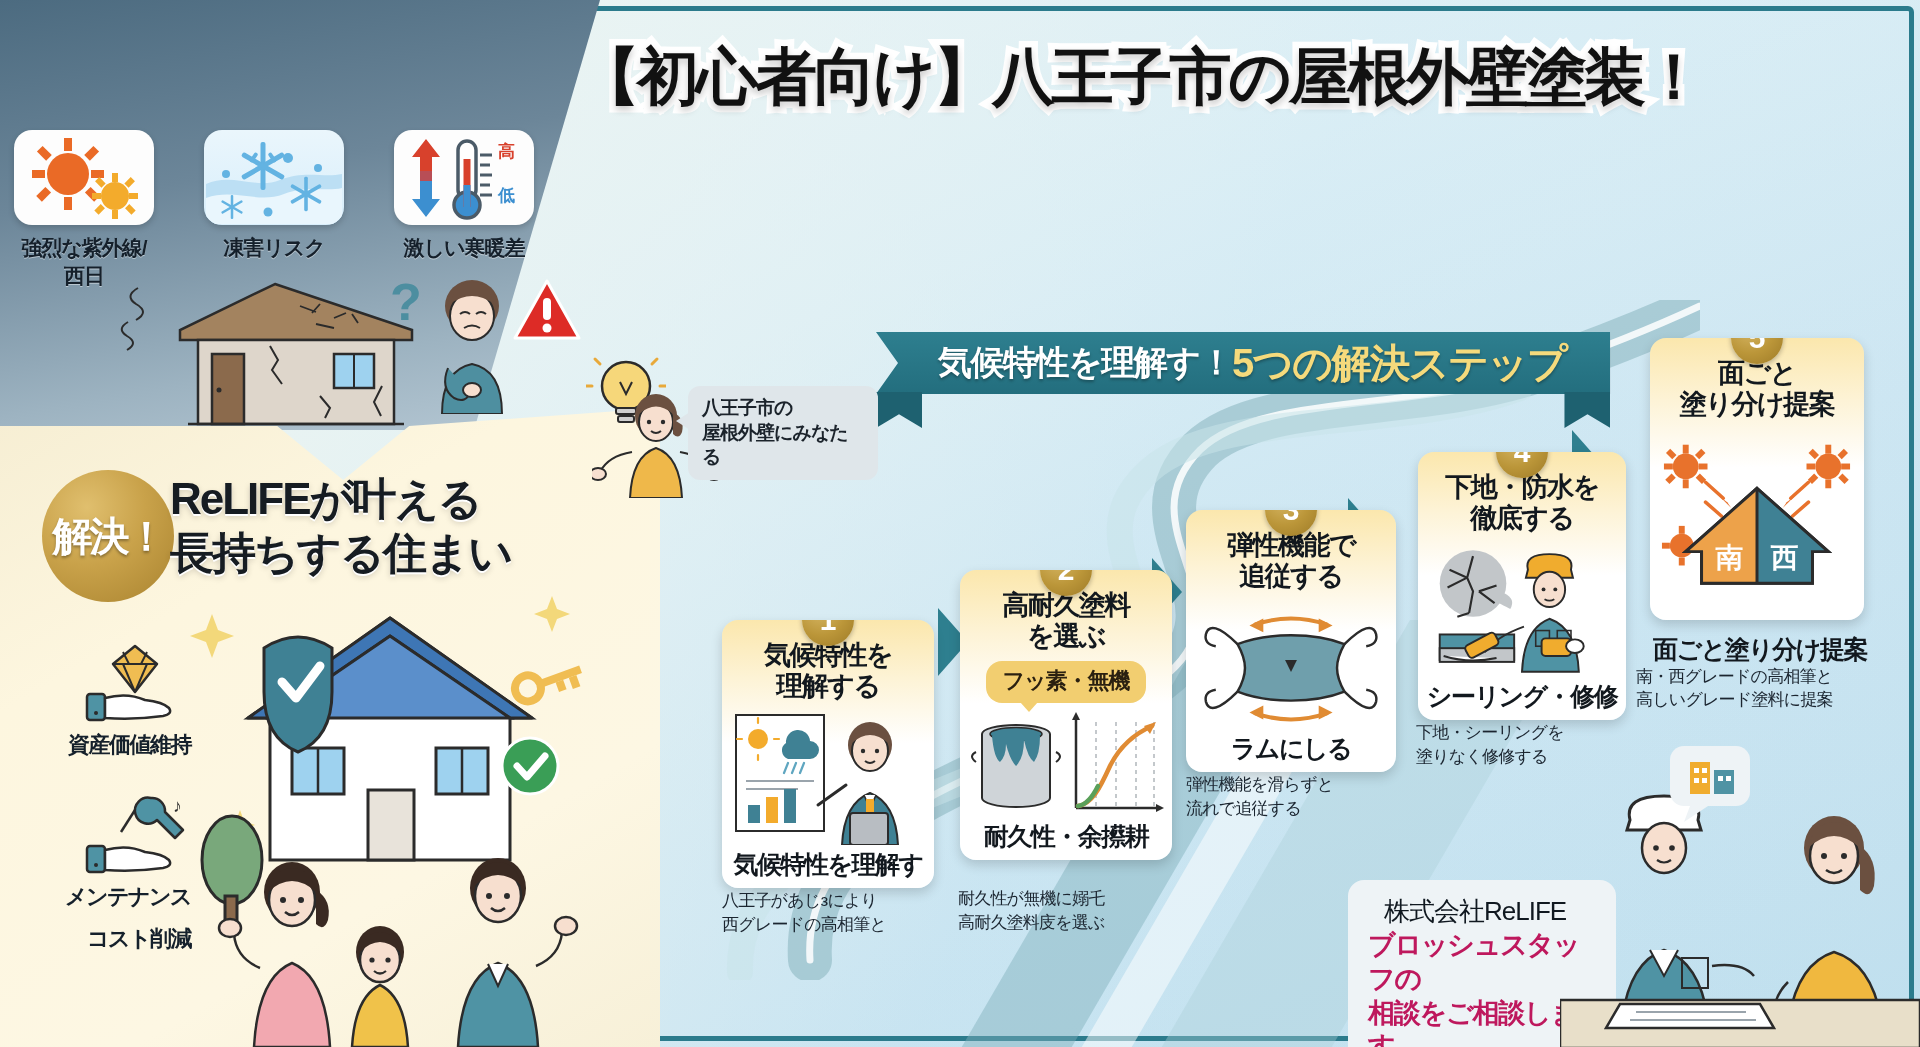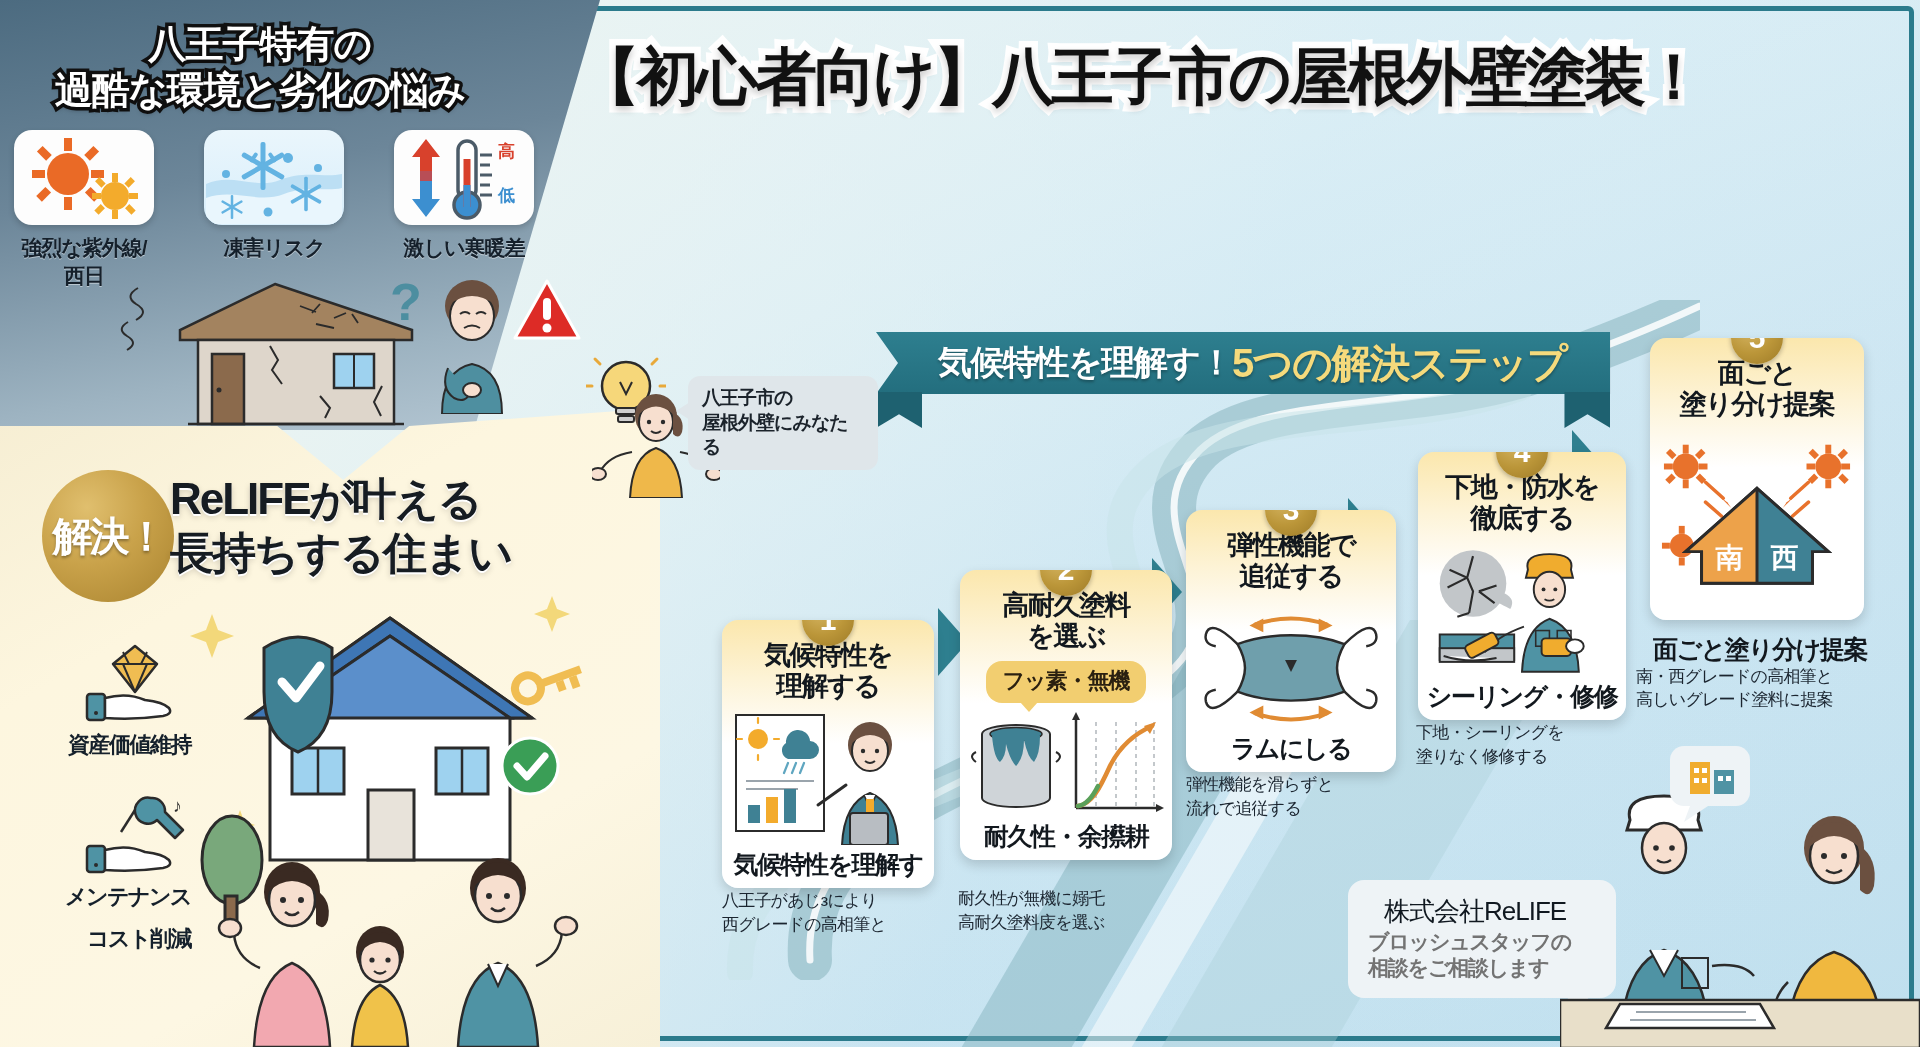--- a/index.html
+++ b/index.html
@@ -189,21 +189,21 @@
   .bubble-white {
     position:absolute; background:#eef3f6; border-radius:16px;
     padding:14px 20px 16px; z-index:7; letter-spacing:-1px;
   }
   .bubble-white:after{
     content:""; position:absolute; right:26px; bottom:-14px;
     border-left:12px solid transparent; border-right:12px solid transparent;
     border-top:16px solid #eef3f6;
   }
   .co-name { font-weight:400; font-size:26px; color:#101820; letter-spacing:-1px;margin-left:16px; }
-  .co-sub { font-weight:800; font-size:21px; color:#737373; line-height:1.25; letter-spacing:-1.2px; }
+  .co-sub { font-weight:800; font-size:27px; color:#be185d; line-height:1.25; letter-spacing:-1.2px; }
 </style>
 </head>
 <body>
 
 <div class="canvas">
 
   <div class="bg-right"></div>
   <div class="bg-right-band"></div>
 
   <svg class="path-svg" width="1140" height="680" viewBox="0 0 1140 680">
@@ -213,24 +213,20 @@
   </svg>
 
   <svg style="position:absolute;left:960px;top:620px;z-index:2" width="960" height="430" viewBox="0 0 960 430">
     <polygon points="0,430 250,0 360,0 110,430" fill="#7fb0bb" opacity="0.45"></polygon>
     <polygon points="120,430 370,0 420,0 170,430" fill="#ffffff" opacity="0.5"></polygon>
     <polygon points="200,430 450,0 620,0 370,430" fill="#aacfd8" opacity="0.38"></polygon>
   </svg>
 
   <div class="left-panel"></div>
 
-  <div class="left-head" style="z-index:6">
-    <div>八王子特有の</div>
-    <div>過酷な環境と劣化の悩み</div>
-  </div>
 
   <div class="icon-row" style="z-index:6">
 
     <div class="icon-cell">
       <div class="icon-tile">
         <svg width="128" height="88" viewBox="0 0 128 88">
           <g fill="#ea6a26">
             <circle cx="48" cy="40" r="21"></circle>
             <g>
               <rect x="44" y="4" width="8" height="13"></rect>
@@ -406,21 +402,21 @@
         <circle cx="71" cy="32" r="2.2"></circle>
       </g>
     <path d="M59,41 q5,4 10,0" stroke="#2b2b2b" stroke-width="2" fill="none"></path>
     <path d="M38,108 q2,-42 26,-50 q24,8 26,50z" fill="#efb84a" stroke="#2b2b2b" stroke-width="2"></path>
     <path d="M40,62 q-24,4 -32,20" stroke="#2b2b2b" stroke-width="2" fill="none"></path>
     <path d="M88,62 q24,4 32,20" stroke="#2b2b2b" stroke-width="2" fill="none"></path>
     <ellipse cx="6" cy="84" rx="8" ry="6" fill="#f7dfcf" stroke="#2b2b2b" stroke-width="2"></ellipse>
     <ellipse cx="122" cy="84" rx="8" ry="6" fill="#f7dfcf" stroke="#2b2b2b" stroke-width="2"></ellipse>
   </svg>
 
-  <div class="bubble" style="left:688px; top:376px; width:190px;">
+  <div class="bubble" style="left:688px; top:386px; width:190px;">
     <div>八王子市の</div>
     <div>屋根外壁にみなたる</div>
   </div>
 
   <div class="chev" style="left:938px; top:608px;"></div>
   <div class="chev" style="left:1152px; top:558px;"></div>
   <div class="chev" style="left:1348px; top:498px;"></div>
   <div class="chev" style="left:1572px; top:430px;"></div>
 
   <div class="card" style="left:722px; top:620px; width:212px; height:268px;">

